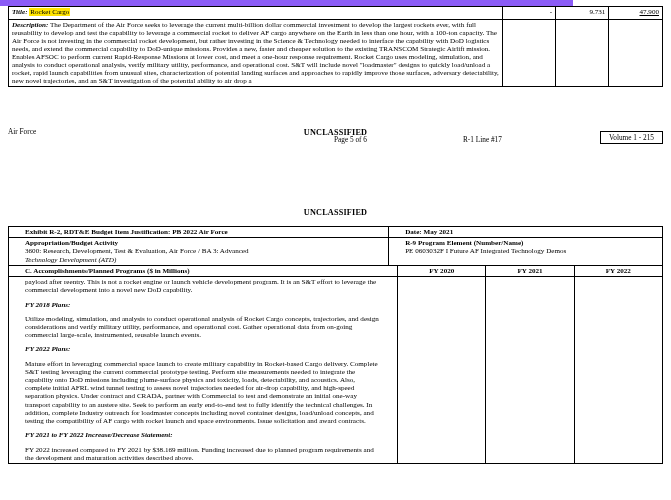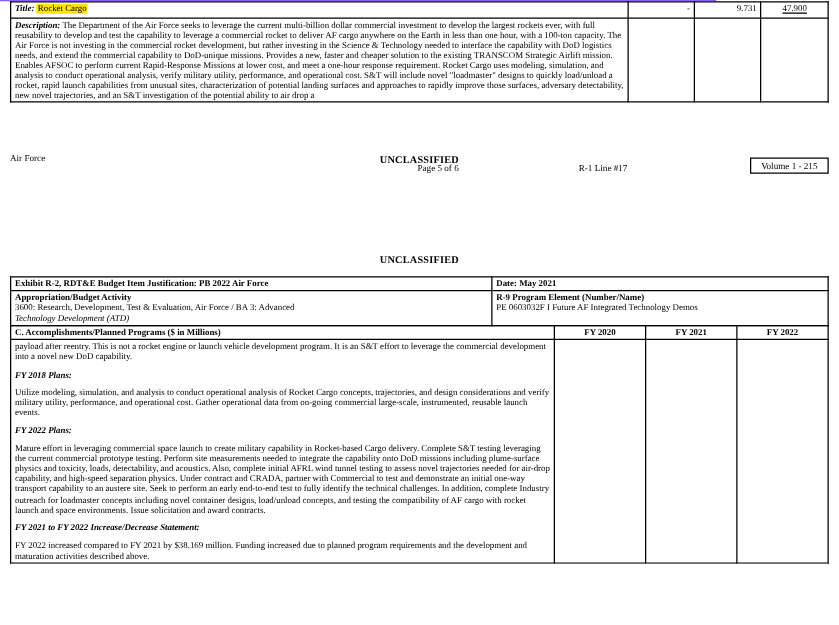--- a/index.html
+++ b/index.html
@@ -19,38 +19,38 @@
   .page {
     position: relative;
     width: 671px;
   }
 
   
   .top-frag {
     position: relative;
     width: 573px;
     height: 152px;
-    border-top: 1px solid #8b5cf6;
+    border-top: 6px solid #8b5cf6;
   }
   .top-table {
     position: absolute;
     left: 8px;
     top: 0px;
     width: 655px;
     border-collapse: collapse;
   }
   .top-table td {
     border: 1px solid #000;
     vertical-align: top;
     padding: 1px 3px;
   }
   .col-main { width: 511px; }
   .col-n1 { width: 48px; text-align: right; }
   .col-n2 { width: 48px; text-align: right; }
-  .col-n3 { width: 48px; text-align: center; text-decoration: underline; }
+  .col-n3 { width: 48px; text-align: right; text-decoration: underline; }
 
   .title-row td { padding: 1px 3px; height: 10px; }
   .title-label { font-weight: bold; font-style: italic; }
   .title-value {
     background: #ffe400;
     padding: 0 1px;
   }
   .desc-cell {
     line-height: 1.13;
     padding-top: 1px;
@@ -123,21 +123,21 @@
     letter-spacing: 0.2px;
   }
   .b-table {
     width: 655px;
     margin-left: 8px;
     border-collapse: collapse;
   }
   .b-table td {
     border: 1px solid #000;
     vertical-align: top;
-    padding: 1px 3px;
+    padding: 1px 16px;
     font-size: 7.1px;
   }
   .hdr-left { width: 511px; font-weight: bold; }
   .hdr-right { width: 142px; font-weight: bold; }
   .appr-left { width: 300px; }
   .appr-right { width: 353px; }
   .appr-left .ln, .appr-right .ln { line-height: 1.18; }
   .ital { font-style: italic; }
   .bold { font-weight: bold; }
 

